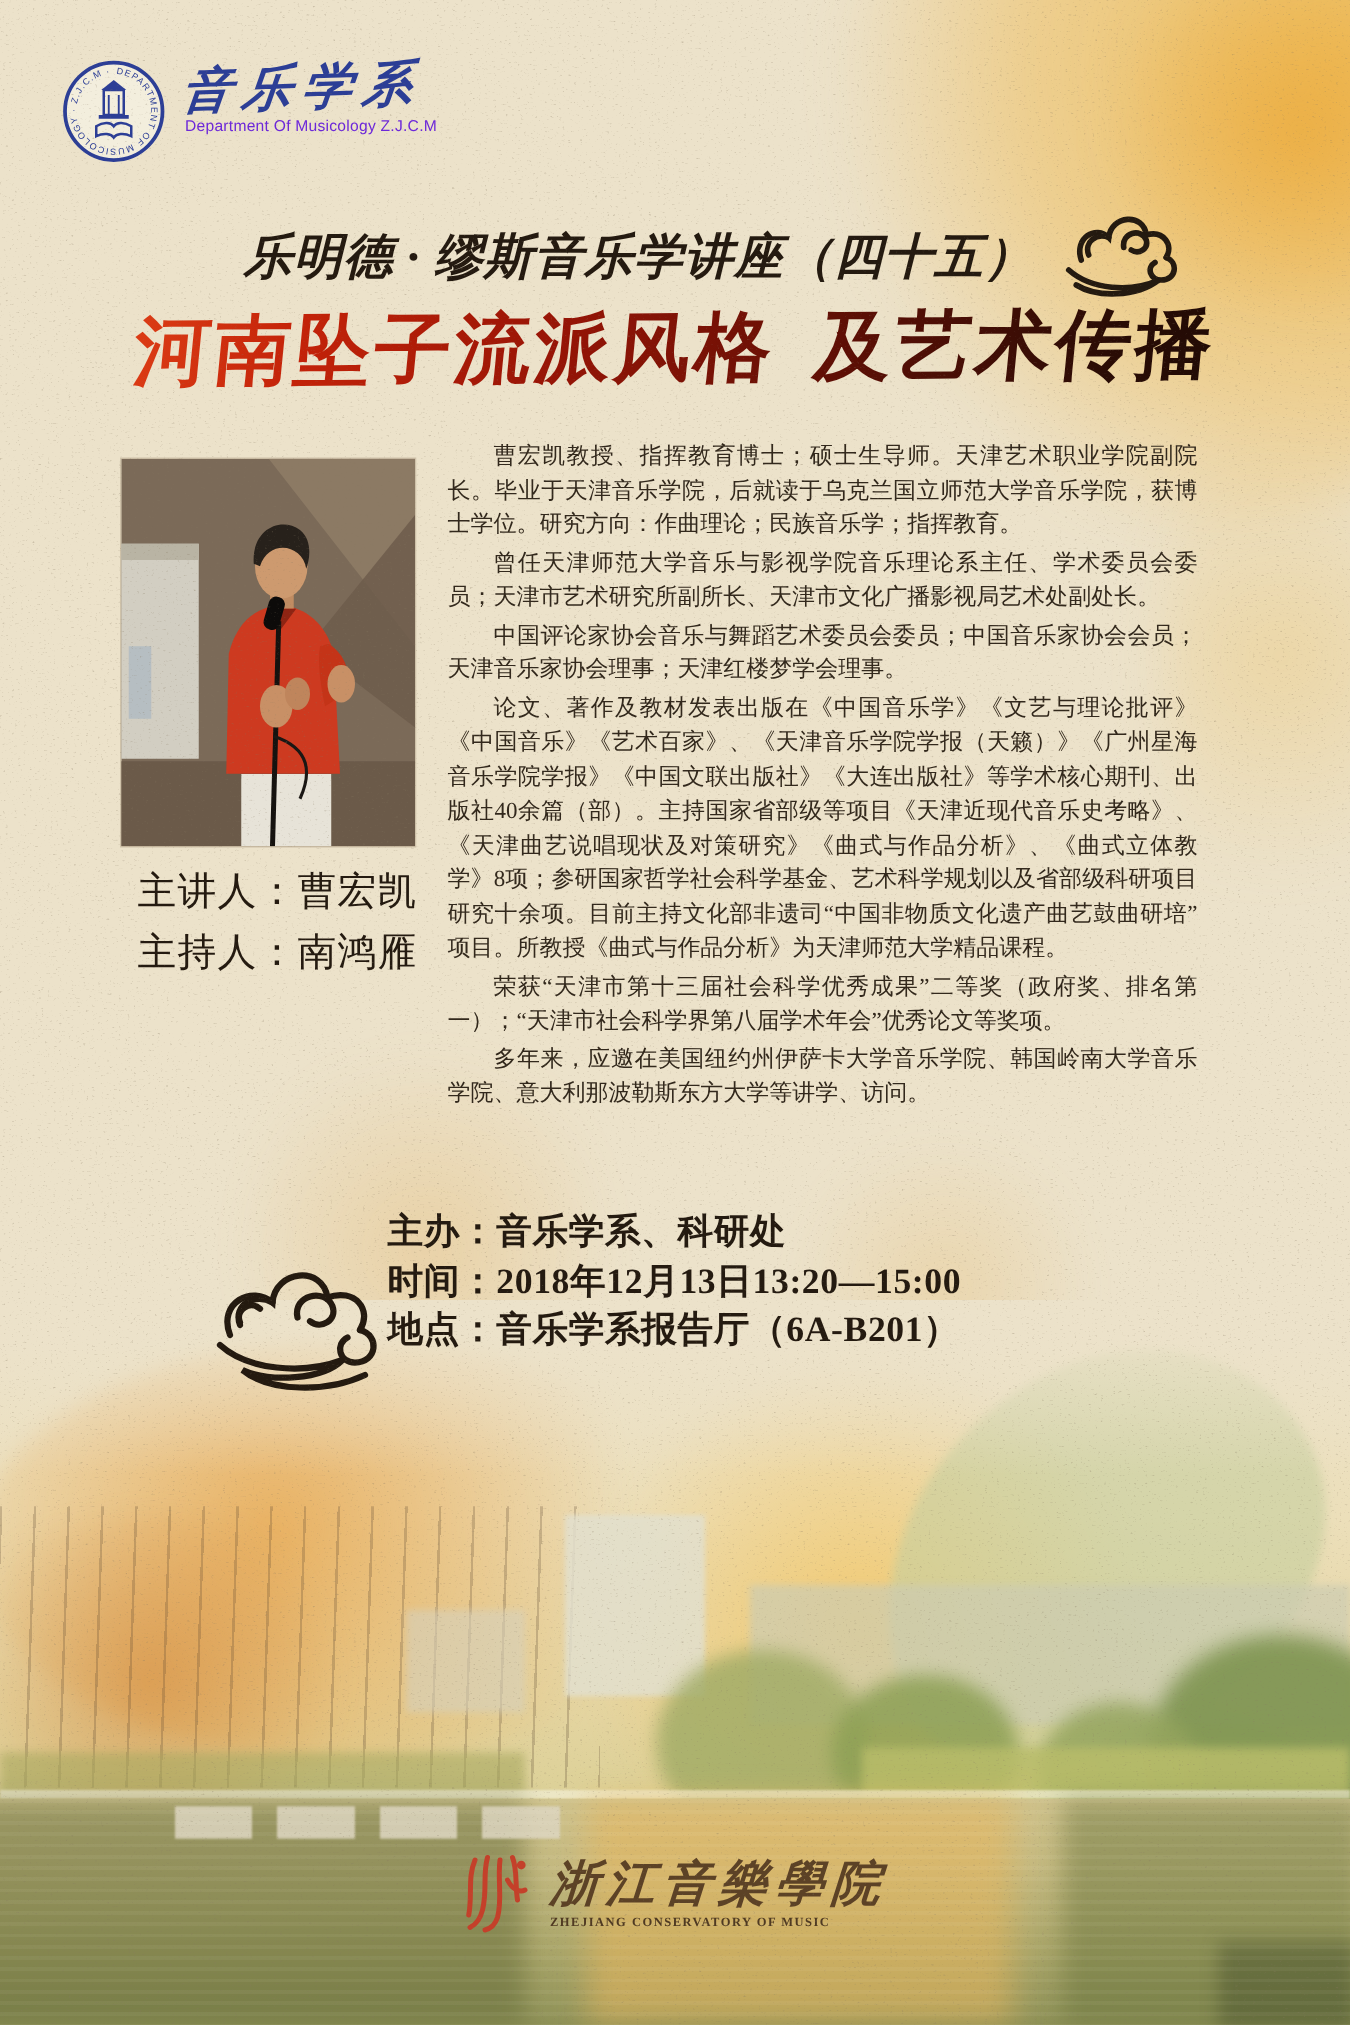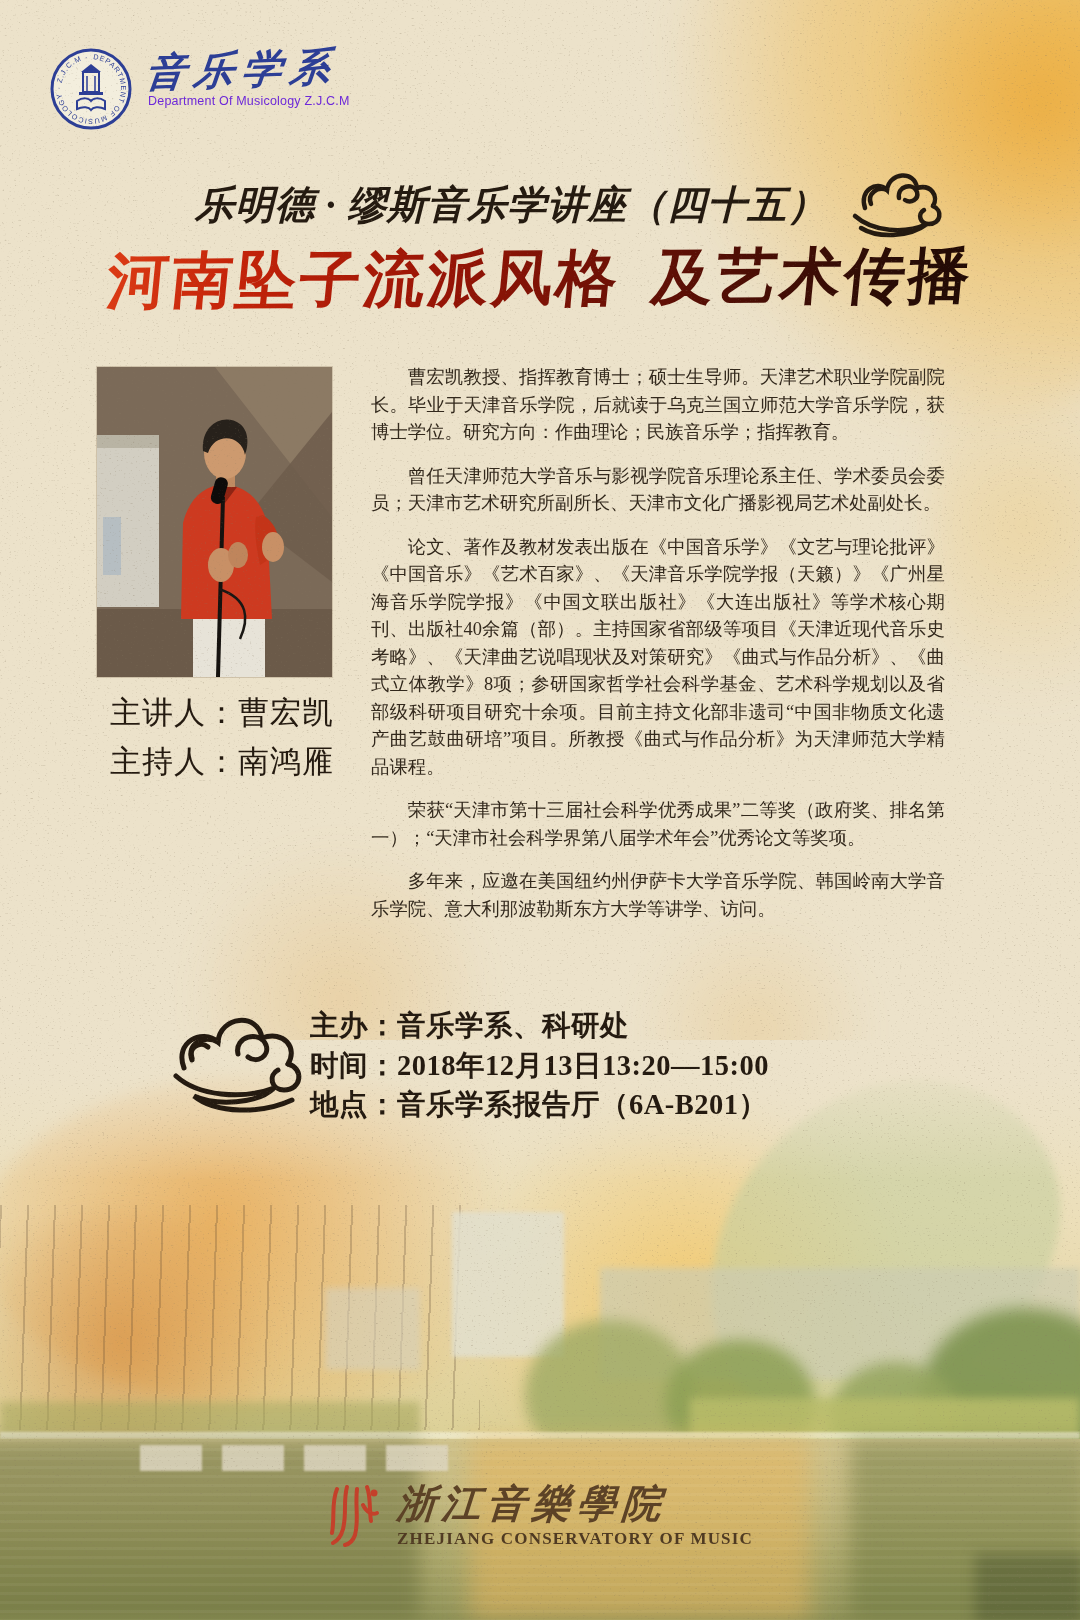--- a/index.html
+++ b/index.html
@@ -38,23 +38,23 @@
     transform:skewX(-6deg) rotate(-.4deg);
     background:linear-gradient(93deg,#ef4f1e 0%,#c42309 22%,#9a1506 40%,#5f0f05 62%,#2a0c05 82%,#170a05 100%);
     -webkit-background-clip:text;background-clip:text;color:transparent;}
   
   .photo{left:97px;top:367px;width:235px;height:310px;z-index:10;box-shadow:0 0 0 1px rgba(120,100,70,.25);}
   
   .people{left:110px;top:688px;z-index:10;font-weight:normal;font-size:31px;line-height:49px;color:#241a10;letter-spacing:1px;}
   
   .bio{left:355px;top:348px;width:606px;z-index:10;font-size:18.4px;line-height:27.5px;
     text-align:justify;color:#32281c;}
-  .bio p{margin:16px;text-indent:2em;}
-  
-  .event{left:310px;top:966px;z-index:10;font-weight:bold;font-size:28.5px;line-height:39.5px;color:#241a10;letter-spacing:.5px;margin-top:40px;}
+  .bio p{margin:3px;text-indent:2em;}
+  
+  .event{left:310px;top:966px;z-index:10;font-weight:bold;font-size:28.5px;line-height:39.5px;color:#241a10;letter-spacing:.5px;}
   .cloud-left{left:146px;top:972px;z-index:10;}
   
   .landscape{left:0;top:1040px;width:1080px;height:580px;overflow:hidden;z-index:5;}
   .landscape > div{position:absolute;}
   .l-base{inset:0;background:linear-gradient(180deg,#ece2ca 0%,#ecdfba 30%,#e5d5a2 55%,#dbd096 70%,#d6cc90 100%);}
   .l-glow{left:470px;top:50px;width:440px;height:430px;border-radius:50%;
     background:radial-gradient(circle, rgba(243,199,104,.85), rgba(243,199,104,0) 72%);filter:blur(10px);}
   .l-autumn1{left:-20px;top:30px;width:600px;height:340px;border-radius:50%;
     background:radial-gradient(circle at 40% 45%, rgba(231,158,62,.7), rgba(231,158,62,0) 70%);filter:blur(8px);}
   .l-autumn2{left:-60px;top:170px;width:360px;height:270px;border-radius:50%;
@@ -86,21 +86,21 @@
     background:repeating-linear-gradient(180deg, rgba(255,252,235,.10) 0 3px, rgba(0,0,0,0) 3px 9px);}
   .w-stones{left:140px;top:6px;width:310px;height:26px;filter:blur(1px);opacity:.9;
     background:repeating-linear-gradient(90deg, rgba(221,213,191,.95) 0 62px, rgba(0,0,0,0) 62px 82px);}
   .l-fade{left:0;top:0;width:1080px;height:140px;
     background:linear-gradient(180deg,#ece2ca 6%,rgba(236,226,202,0) 100%);}
   
   .footer{left:0;right:0;top:1482px;display:flex;justify-content:center;align-items:center;z-index:10;gap:16px;}
   .f-text{display:flex;flex-direction:column;}
   .f-cn{font-size:39px;font-weight:bold;color:#5c4226;letter-spacing:6px;line-height:44px;
     transform:skewX(-4deg);font-style:italic;}
-  .f-en{font-size:17px;font-weight:bold;color:#4f3a22;letter-spacing:1.2px;margin-top:3px;}
+  .f-en{font-size:10px;font-weight:bold;color:#4f3a22;letter-spacing:1.2px;margin-top:3px;}
 </style>
 </head>
 <body>
 
 <div class="poster">
 
   <div class="layer wash-tr"></div>
   <div class="layer wash-tr2"></div>
   <div class="layer wash-right"></div>
   <div class="layer stain1"></div>
@@ -164,20 +164,21 @@
   </svg>
 
   <div class="layer people">
     <div><span>主讲人：</span><span>曹宏凯</span></div>
     <div><span>主持人：</span><span>南鸿雁</span></div>
   </div>
 
   <div class="layer bio">
     <p>曹宏凯教授、指挥教育博士；硕士生导师。天津艺术职业学院副院长。毕业于天津音乐学院，后就读于乌克兰国立师范大学音乐学院，获博士学位。研究方向：作曲理论；民族音乐学；指挥教育。</p>
     <p>曾任天津师范大学音乐与影视学院音乐理论系主任、学术委员会委员；天津市艺术研究所副所长、天津市文化广播影视局艺术处副处长。</p>
+    <p>中国评论家协会音乐与舞蹈艺术委员会委员；中国音乐家协会会员；天津音乐家协会理事；天津红楼梦学会理事。</p>
     <p>论文、著作及教材发表出版在《中国音乐学》《文艺与理论批评》《中国音乐》《艺术百家》、《天津音乐学院学报（天籁）》《广州星海音乐学院学报》《中国文联出版社》《大连出版社》等学术核心期刊、出版社40余篇（部）。主持国家省部级等项目《天津近现代音乐史考略》、《天津曲艺说唱现状及对策研究》《曲式与作品分析》、《曲式立体教学》8项；参研国家哲学社会科学基金、艺术科学规划以及省部级科研项目研究十余项。目前主持文化部非遗司“中国非物质文化遗产曲艺鼓曲研培”项目。所教授《曲式与作品分析》为天津师范大学精品课程。</p>
     <p>荣获“天津市第十三届社会科学优秀成果”二等奖（政府奖、排名第一）；“天津市社会科学界第八届学术年会”优秀论文等奖项。</p>
     <p>多年来，应邀在美国纽约州伊萨卡大学音乐学院、韩国岭南大学音乐学院、意大利那波勒斯东方大学等讲学、访问。</p>
   </div>
 
   <svg class="layer cloud-left" width="190" height="158" viewBox="0 0 190 158">
     <g fill="none" stroke="#241a10" stroke-width="5" stroke-linecap="round">
       <path d="M38,96 C28,70 56,56 72,70 C74,44 112,40 116,66 C138,58 152,76 142,92"></path>
       <path d="M142,92 c16,4 14,26 -4,26 c-13,0 -16,-15 -6,-20"></path>
       <path d="M72,70 c-14,-8 -32,2 -26,18"></path>

